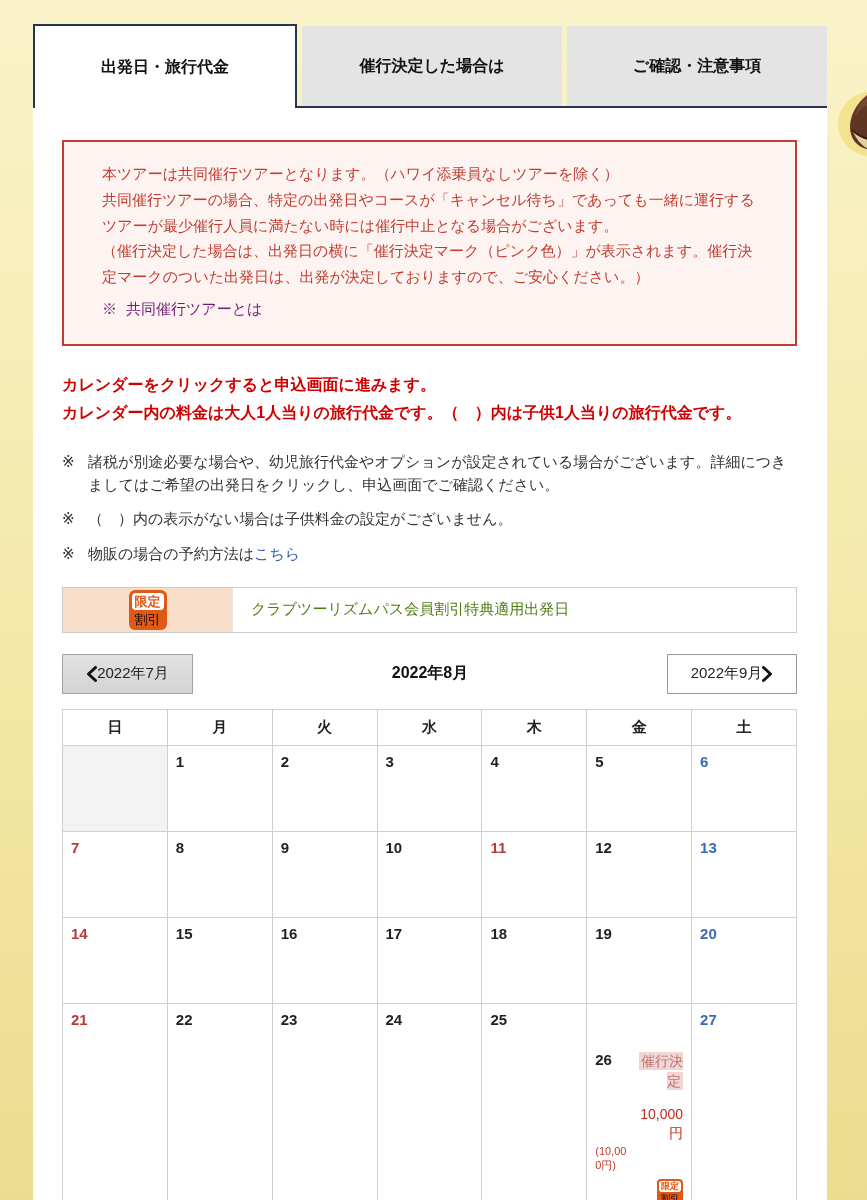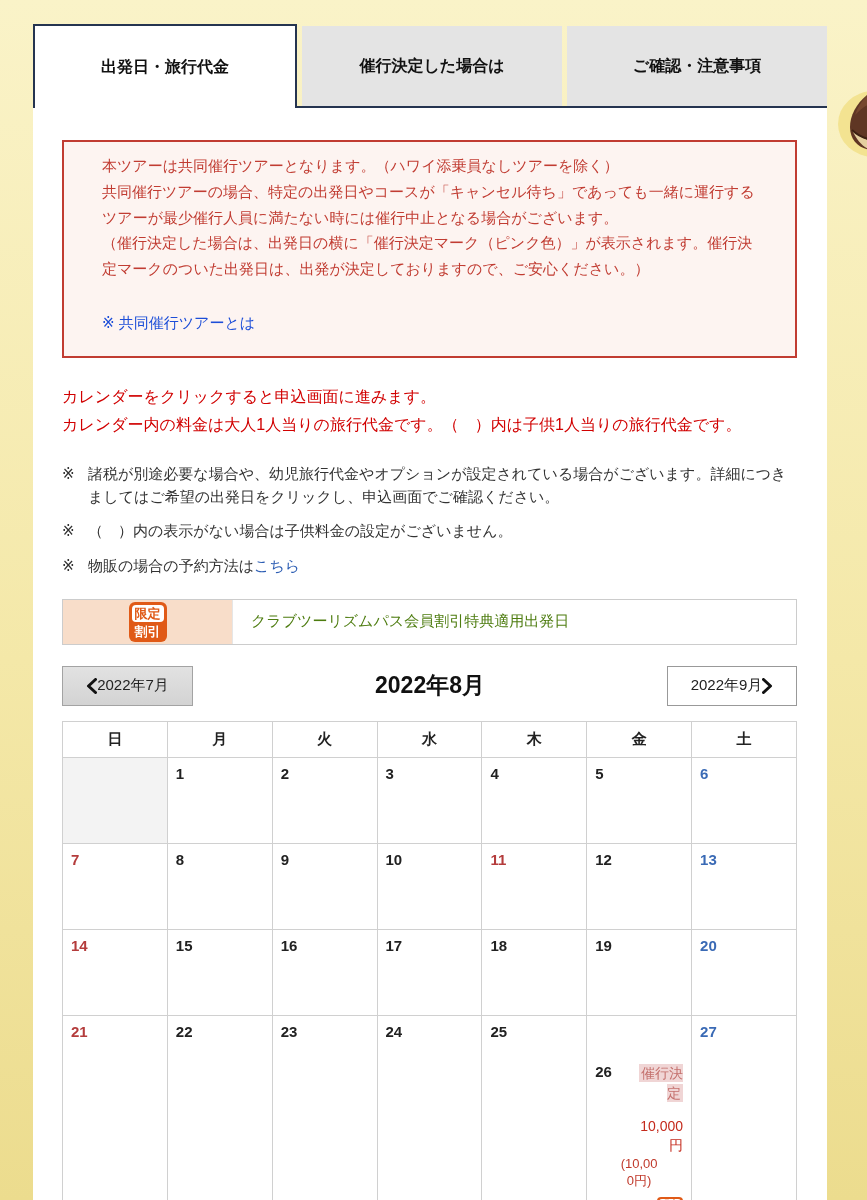--- a/index.html
+++ b/index.html
@@ -37,26 +37,26 @@
   }
 
   
   .content {
     position:absolute; left:33px; top:108px; width:794px; height:1092px;
     background:#fff; padding:32px 30px 0 29px; z-index:1;
   }
 
   .notice {
     border:2px solid #c13c32; background:#fdf4f1; color:#c13c32;
-    padding:11px 38px 20px; font-size:15px; line-height:1.72;
+    padding:19px 38px 20px; font-size:15px; line-height:1.72;
     margin-bottom:25px;
   }
-  .notice-link { display:inline-block; margin-top:28px; color:#1d4ed8; text-decoration:none; cursor:pointer; }
-
-  .lead { color:#d10000; font-weight:normal; font-size:16px; line-height:1.75; margin-bottom:23px; }
+  .notice-link { display:inline-block; margin-top:8px; color:#701a75; text-decoration:none; cursor:pointer;font-family:Liberation Mono, monospace; }
+
+  .lead { color:#d10000; font-weight:bold; font-size:16px; line-height:1.75; margin-bottom:23px; }
 
   .notes { list-style:none; font-size:15px; color:#333; margin-bottom:22px; }
   .notes li { position:relative; padding-left:26px; margin-bottom:11px; line-height:1.55; }
   .notes .marker { position:absolute; left:0; top:0; }
   .notes a { color:#2c5db3; text-decoration:none; cursor:pointer; }
 
   
   .legend { display:flex; border:1px solid #ccc; height:46px; margin-bottom:21px; }
   .legend-left {
     width:170px; background:#f8ddc9; display:flex; align-items:center; justify-content:center;
@@ -65,34 +65,34 @@
   .legend-right { flex:1; background:#fff; display:flex; align-items:center; padding-left:18px; font-size:15px; color:#4d7c0f; }
 
   .badge {
     display:inline-flex; flex-direction:column; align-items:stretch;
     background:#e05a17; border-radius:6px; padding:3px; line-height:1;
   }
   .badge .badge-top {
     background:#fff; color:#e05a17; border-radius:4px; padding:2px 3px;
     font-weight:bold; font-size:13px; text-align:center;
   }
-  .badge .badge-bottom { color:#ffffff; padding:3px 3px 1px; font-weight:bold; font-size:13px; text-align:right; }
+  .badge .badge-bottom { color:#000000; padding:3px 3px 1px; font-weight:normal; font-size:13px; text-align:right; }
   .badge.badge-sm { border-radius:4px; padding:2px; }
   .badge.badge-sm .badge-top { font-size:9px; padding:1px 2px; border-radius:3px; }
   .badge.badge-sm .badge-bottom { font-size:9px; padding:2px 2px 0; }
 
   
   .calnav { display:flex; align-items:center; height:40px; margin-bottom:15px; }
   .navbtn {
     display:flex; align-items:center; justify-content:center; gap:0;
     height:40px; font-size:15px; color:#222; cursor:pointer; font-family:inherit;
   }
   .navbtn.prev { width:131px; background:linear-gradient(#e2e2e2,#d3d3d3); border:1px solid #a3a3a3; }
   .navbtn.next { width:130px; background:#fff; border:1px solid #999; }
-  .calnav .title { flex:1; text-align:center; font-size:23px; font-weight:bold; color:#111; }
+  .calnav .title { flex:1; text-align:center; font-size:16px; font-weight:bold; color:#111; }
   .chev { display:inline-flex; align-items:center; }
 
   
   table.calendar { width:735px; border-collapse:collapse; table-layout:fixed; background:#fff; }
   table.calendar th, table.calendar td { border:1px solid #d0d0d0; }
   table.calendar th { height:36px; font-size:15px; font-weight:bold; text-align:center; background:#fff; color:#222; }
   th.wk-sun { background:#f7eaea; color:#b43c3c; }
   th.wk-sat { background:#e9edf4; color:#3a6ab5; }
   table.calendar td { vertical-align:top; padding:7px 8px; font-size:15px; font-weight:bold; cursor:pointer; }
   tbody tr:nth-child(1) td, tbody tr:nth-child(2) td, tbody tr:nth-child(3) td { height:86px; }
@@ -105,21 +105,21 @@
   td.t-wd .day { color:#222; }
 
   
   .c26top { display:flex; justify-content:space-between; align-items:flex-start;margin-top:40px; }
   .status-badge {
     display:inline; background:#f0d5d5; color:#c4706d; font-size:14px; font-weight:normal;
     white-space:pre-line; line-height:1.45; padding:1px 2px;
   }
   .status-wrap { display:inline-block; width:56px; text-align:right; margin-left:4px; }
   .price-adult { margin-top:14px; text-align:right; color:#c42a1c; font-size:14px; font-weight:normal; white-space:pre-line; line-height:1.3; }
-  .price-child { margin-top:2px; text-align:center; color:#c0392b; font-size:13px; font-weight:normal; white-space:pre-line; line-height:1.3; }
+  .price-child { margin-top:2px; text-align:left; color:#c0392b; font-size:11px; font-weight:normal; white-space:pre-line; line-height:1.3; }
   .mini-badge-row { margin-top:3px; text-align:right; }
   .remain-label { margin-top:3px; text-align:right; color:#333; font-size:14px; font-weight:normal; }
 </style>
 </head>
 <body>
 
 <div class="page">
 
   <div class="chestnut">
     <svg width="80" height="80" viewBox="0 0 80 80">

